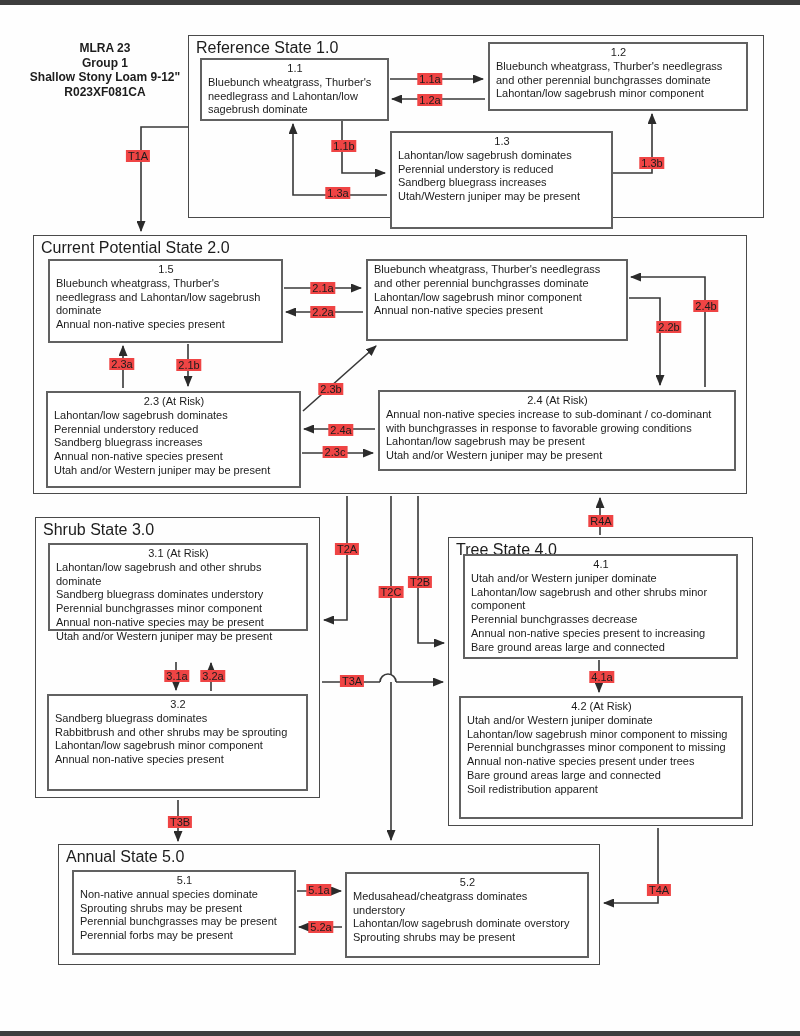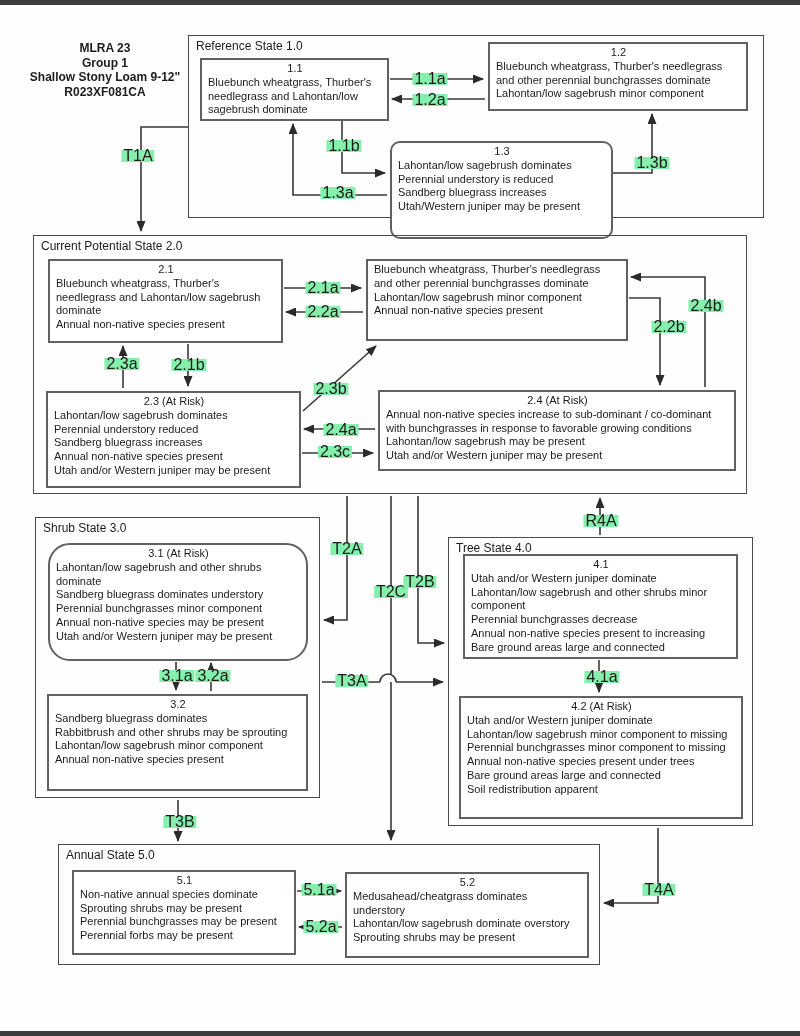--- a/index.html
+++ b/index.html
@@ -2,27 +2,27 @@
 <html><head>
 <meta charset="utf-8">
 <style>
   html,body{margin:0;padding:0;background:#ffffff;}
   #page{position:relative;width:800px;height:1036px;background:#fefefe;overflow:hidden;
         font-family:Liberation Sans, sans-serif;color:#1c1c1c;}
   .scanbar{position:absolute;left:0;width:800px;height:5px;background:#3d3d3d;}
   #header{position:absolute;left:26px;top:41px;width:158px;text-align:center;
           font-weight:bold;font-size:12px;line-height:14.5px;}
   .state{position:absolute;border:1.5px solid #4a4a4a;box-sizing:border-box;}
-  .state-label{font-size:12px;margin:3px 0 0 7px;}
+  .state-label{font-size:16px;margin:3px 0 0 7px;}
   .node{position:absolute;border:2px solid #616161;background:#ffffff;box-sizing:border-box;
         font-size:11px;line-height:13.8px;padding:2px 5px 20px 6px;}
   .node-title{text-align:center;}
   .tline{text-align:left;}
   #wires{position:absolute;left:0;top:0;z-index:5;}
-  .wlabel{position:absolute;z-index:6;font-size:16px;line-height:12px;background:#86efac;
+  .wlabel{position:absolute;z-index:6;font-size:11px;line-height:12px;background:#ef4444;
           padding:0 2px;transform:translate(-50%,-50%);white-space:nowrap;}
 </style>
 </head>
 <body>
 
 <div id="page">
 
   <div class="scanbar" style="top:0;"></div>
   <div class="scanbar" style="top:1031px;"></div>
 
@@ -41,35 +41,35 @@
           <div class="tline">Bluebunch wheatgrass, Thurber's needlegrass and Lahontan/low sagebrush dominate</div>
         </div>
     </div>
     <div class="node" style="left:299px;top:6px;width:260px;height:69px;">
       <div class="node-title">1.2</div>
       <div>
           <div class="tline">Bluebunch wheatgrass, Thurber's needlegrass and other perennial bunchgrasses dominate</div>
           <div class="tline">Lahontan/low sagebrush minor component</div>
         </div>
     </div>
-    <div class="node" style="left:201px;top:105px;width:223px;height:98px;border-radius:10px;">
+    <div class="node" style="left:201px;top:95px;width:223px;height:98px;">
       <div class="node-title">1.3</div>
       <div>
           <div class="tline">Lahontan/low sagebrush dominates</div>
           <div class="tline">Perennial understory is reduced</div>
           <div class="tline">Sandberg bluegrass increases</div>
           <div class="tline">Utah/Western juniper may be present</div>
         </div>
     </div>
   </div>
 
   <div class="state" style="left:33px;top:235px;width:714px;height:259px;">
     <div class="state-label">Current Potential State 2.0</div>
     <div class="node" style="left:14px;top:23px;width:235px;height:84px;">
-      <div class="node-title">2.1</div>
+      <div class="node-title">1.5</div>
       <div>
           <div class="tline">Bluebunch wheatgrass, Thurber's needlegrass and Lahontan/low sagebrush dominate</div>
           <div class="tline">Annual non-native species present</div>
         </div>
     </div>
     <div class="node" style="left:332px;top:23px;width:262px;height:82px;">
       <div>
           <div class="tline">Bluebunch wheatgrass, Thurber's needlegrass and other perennial bunchgrasses dominate</div>
           <div class="tline">Lahontan/low sagebrush minor component</div>
           <div class="tline">Annual non-native species present</div>
@@ -90,21 +90,21 @@
       <div>
           <div class="tline">Annual non-native species increase to sub-dominant / co-dominant with bunchgrasses in response to favorable growing conditions</div>
           <div class="tline">Lahontan/low sagebrush may be present</div>
           <div class="tline">Utah and/or Western juniper may be present</div>
         </div>
     </div>
   </div>
 
   <div class="state" style="left:35px;top:517px;width:285px;height:281px;">
     <div class="state-label">Shrub State 3.0</div>
-    <div class="node" style="left:12px;top:25px;width:260px;height:118px;border-radius:22px;">
+    <div class="node" style="left:12px;top:25px;width:260px;height:88px;">
       <div class="node-title">3.1 (At Risk)</div>
       <div>
           <div class="tline">Lahontan/low sagebrush and other shrubs dominate</div>
           <div class="tline">Sandberg bluegrass dominates understory</div>
           <div class="tline">Perennial bunchgrasses minor component</div>
           <div class="tline">Annual non-native species may be present</div>
           <div class="tline">Utah and/or Western juniper may be present</div>
         </div>
     </div>
     <div class="node" style="left:11px;top:176px;width:261px;height:97px;">

